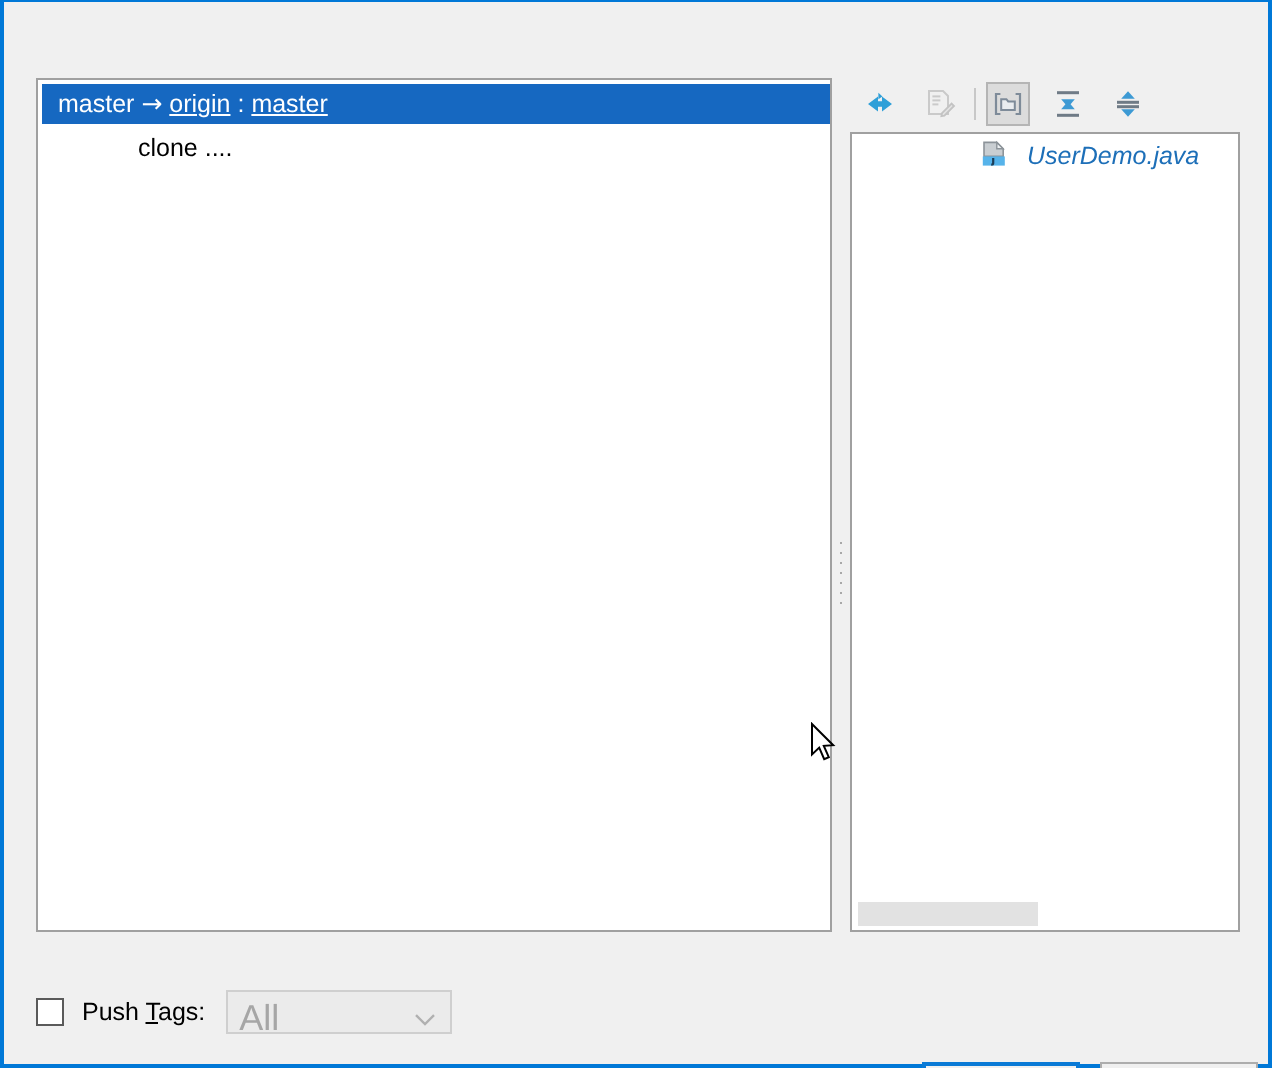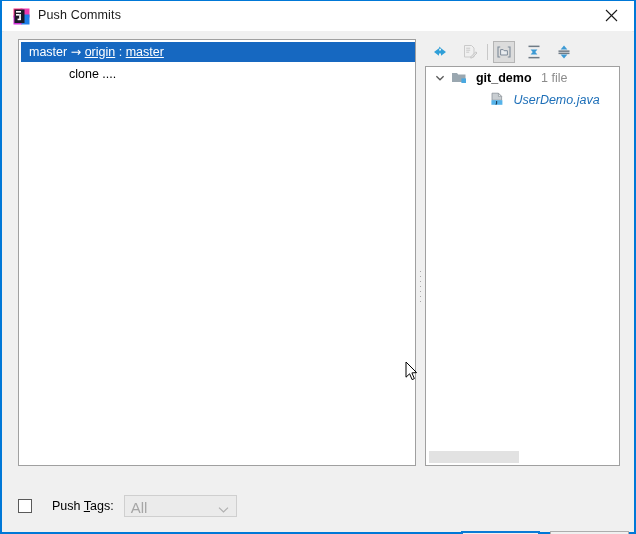--- a/index.html
+++ b/index.html
@@ -198,37 +198,37 @@
     height: 22px;
     display: flex; align-items: center;
   }
   #pushtags-check {
     width: 14px; height: 14px;
     border: 1px solid #5a5a5a;
     background: #ffffff;
     box-sizing: border-box;
   }
   #pushtags-label {
-    margin-left: 20px;
+    margin-left: 9px;
     font-size: 12.5px;
     white-space: nowrap;
   }
   #pushtags-label u { text-decoration: underline; }
   #pushtags-combo {
     margin-left: 10px;
     width: 113px; height: 22px;
     background: #ebebeb;
     border: 1px solid #cfcfcf;
     box-sizing: border-box;
     position: relative;
   }
   #pushtags-combo-value {
     position: absolute;
     left: 6px; top: 3px;
-    font-size: 15px;
+    font-size: 18px;
     color: #a6a6a6;
   }
   #pushtags-combo-caret {
     position: absolute;
     right: 7px; top: 7px;
   }
 
   #push-button {
     position: absolute;
     left: 457px; top: 500px;
@@ -269,45 +269,20 @@
     position: absolute;
     left: 401px; top: 330px;
     pointer-events: none;
   }
 </style>
 </head>
 <body>
 
 <div id="window">
 
-  <div id="titlebar">
-
-    <span id="title-icon">
-      <svg width="17" height="17" viewBox="0 0 17 17">
-        <rect x="0.5" y="0.5" width="9" height="9" fill="#fe2d81"></rect>
-        <rect x="7.5" y="0.5" width="9" height="9" fill="#f03ab0"></rect>
-        <rect x="0.5" y="7.5" width="8.5" height="9" fill="#cf2fd6"></rect>
-        <rect x="8.5" y="6.5" width="8" height="10" fill="#1f7ee8"></rect>
-        <rect x="1.5" y="1.5" width="10" height="13.5" fill="#1b1b28"></rect>
-        <rect x="3" y="3" width="5" height="1.6" fill="#ffffff"></rect>
-        <rect x="3" y="6" width="3" height="1.6" fill="#ffffff"></rect>
-        <rect x="6.2" y="6" width="1.7" height="6" fill="#ffffff"></rect>
-        <rect x="4.6" y="10.6" width="3.3" height="1.6" fill="#ffffff"></rect>
-      </svg>
-    </span>
-
-    <span id="title-text">Push Commits</span>
-
-    <span id="close-button">
-      <svg width="13" height="13" viewBox="0 0 13 13">
-        <line x1="1" y1="1" x2="12" y2="12" stroke="#1a1a1a" stroke-width="1.1"></line>
-        <line x1="12" y1="1" x2="1" y2="12" stroke="#1a1a1a" stroke-width="1.1"></line>
-      </svg>
-    </span>
-  </div>
 
   <div id="content">
 
     <div id="commits-panel">
 
       <div id="commit-row-selected">
         <span>master</span>
         <span class="arrow-glyph">→</span>
         <span class="u">origin</span>
         <span>:</span>
@@ -376,35 +351,20 @@
             <path d="M8 1.6 L4.6 5.4 L11.4 5.4 Z" fill="#3d9ad4"></path>
             <rect x="2.5" y="6.4" width="11" height="1.5" fill="#6f7b86"></rect>
             <rect x="2.5" y="8.6" width="11" height="1.5" fill="#6f7b86"></rect>
             <path d="M8 14.4 L4.6 10.6 L11.4 10.6 Z" fill="#3d9ad4"></path>
           </svg>
         </div>
       </div>
 
       <div id="tree-box">
 
-        <div class="tree-row" style="padding-left:6px;">
-          <span class="tw">
-            <svg width="10" height="10" viewBox="0 0 10 10" style="vertical-align:-1px">
-              <path d="M1.4 3.2 L5 6.8 L8.6 3.2" fill="none" stroke="#5a5a5a" stroke-width="1.3"></path>
-            </svg>
-          </span>
-          <span class="tree-ico">
-            <svg width="16" height="16" viewBox="0 0 16 16">
-              <path d="M1 4 h5 l1.2 1.4 h7.3 v7.6 h-13.5 z" fill="#9aa7b0"></path>
-              <rect x="10.4" y="9.4" width="4.6" height="4.6" fill="#4aa8e0"></rect>
-            </svg>
-          </span>
-          <span class="tree-label bold">git_demo</span>
-          <span class="tree-label muted" style="margin-left:6px;">1 file</span>
-        </div>
 
 
         <div class="tree-row" style="padding-left:63px;">
           <span class="tree-ico">
             <svg width="16" height="16" viewBox="0 0 16 16">
               <path d="M3 2.2 L9.4 2.2 L12.6 5.4 L12.6 9.2 L3 9.2 Z" fill="#c9ced2" stroke="#8c9399" stroke-width="0.8"></path>
               <path d="M9.4 2.2 L9.4 5.4 L12.6 5.4 Z" fill="#eef1f3" stroke="#8c9399" stroke-width="0.7"></path>
               <rect x="2.4" y="9.2" width="11" height="4.6" fill="#56b3ea"></rect>
               <path d="M7.6 10 L7.6 12.6 q0 0.7 -1 0.7" fill="none" stroke="#1c3d57" stroke-width="1.1"></path>
             </svg>

